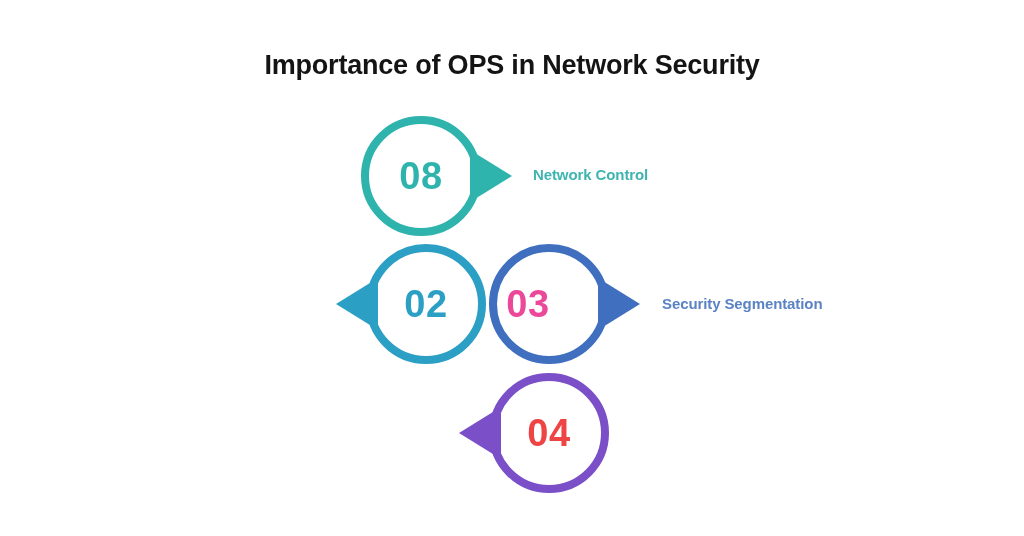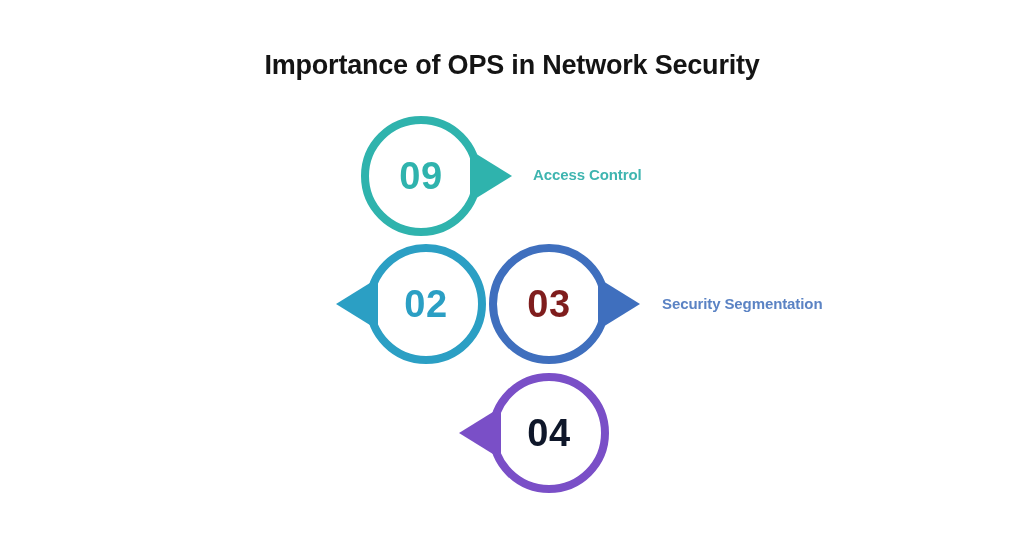--- a/index.html
+++ b/index.html
@@ -113,60 +113,60 @@
     border-bottom: 26px solid transparent;
     border-right: 42px solid #2b9fc4;
   }
 
   
   #node-03 .circle {
     left: 489px; top: 244px;
     width: 120px; height: 120px;
     border: 8px solid #3f6fbe;
   }
-  #node-03 .circle-num { left: 489px; top: 244px; width: 120px; height: 120px; color: #7f1d1d; }
+  #node-03 .circle-num { left: 468px; top: 244px; width: 120px; height: 120px; color: #ec4899; }
   #node-03 .arrow {
     left: 598px; top: 278px;
     border-top: 26px solid transparent;
     border-bottom: 26px solid transparent;
     border-left: 42px solid #3f6fbe;
   }
   #node-03 .label {
     left: 662px; top: 295px;
     color: #5b83c4;
   }
 
   
   #node-04 .circle {
     left: 489px; top: 373px;
     width: 120px; height: 120px;
     border: 8px solid #7a4fc7;
   }
-  #node-04 .circle-num { left: 489px; top: 373px; width: 120px; height: 120px; color: #0f172a; }
+  #node-04 .circle-num { left: 489px; top: 373px; width: 120px; height: 120px; color: #ef4444; }
   #node-04 .arrow {
     left: 459px; top: 407px;
     border-top: 26px solid transparent;
     border-bottom: 26px solid transparent;
     border-right: 42px solid #7a4fc7;
   }
 </style>
 </head>
 <body>
 
 <div class="page">
 
   <div class="page-title">Importance of OPS in Network Security</div>
 
   <div class="diagram">
 
     <div class="node" id="node-01">
       <div class="circle"></div>
-      <div class="circle-num">09</div>
+      <div class="circle-num">08</div>
       <div class="arrow"></div>
-      <div class="label right">Access Control</div>
+      <div class="label right">Network Control</div>
     </div>
 
     <div class="node" id="node-02">
       <div class="circle"></div>
       <div class="circle-num">02</div>
       <div class="arrow"></div>
 
     </div>
 
     <div class="node" id="node-03">

